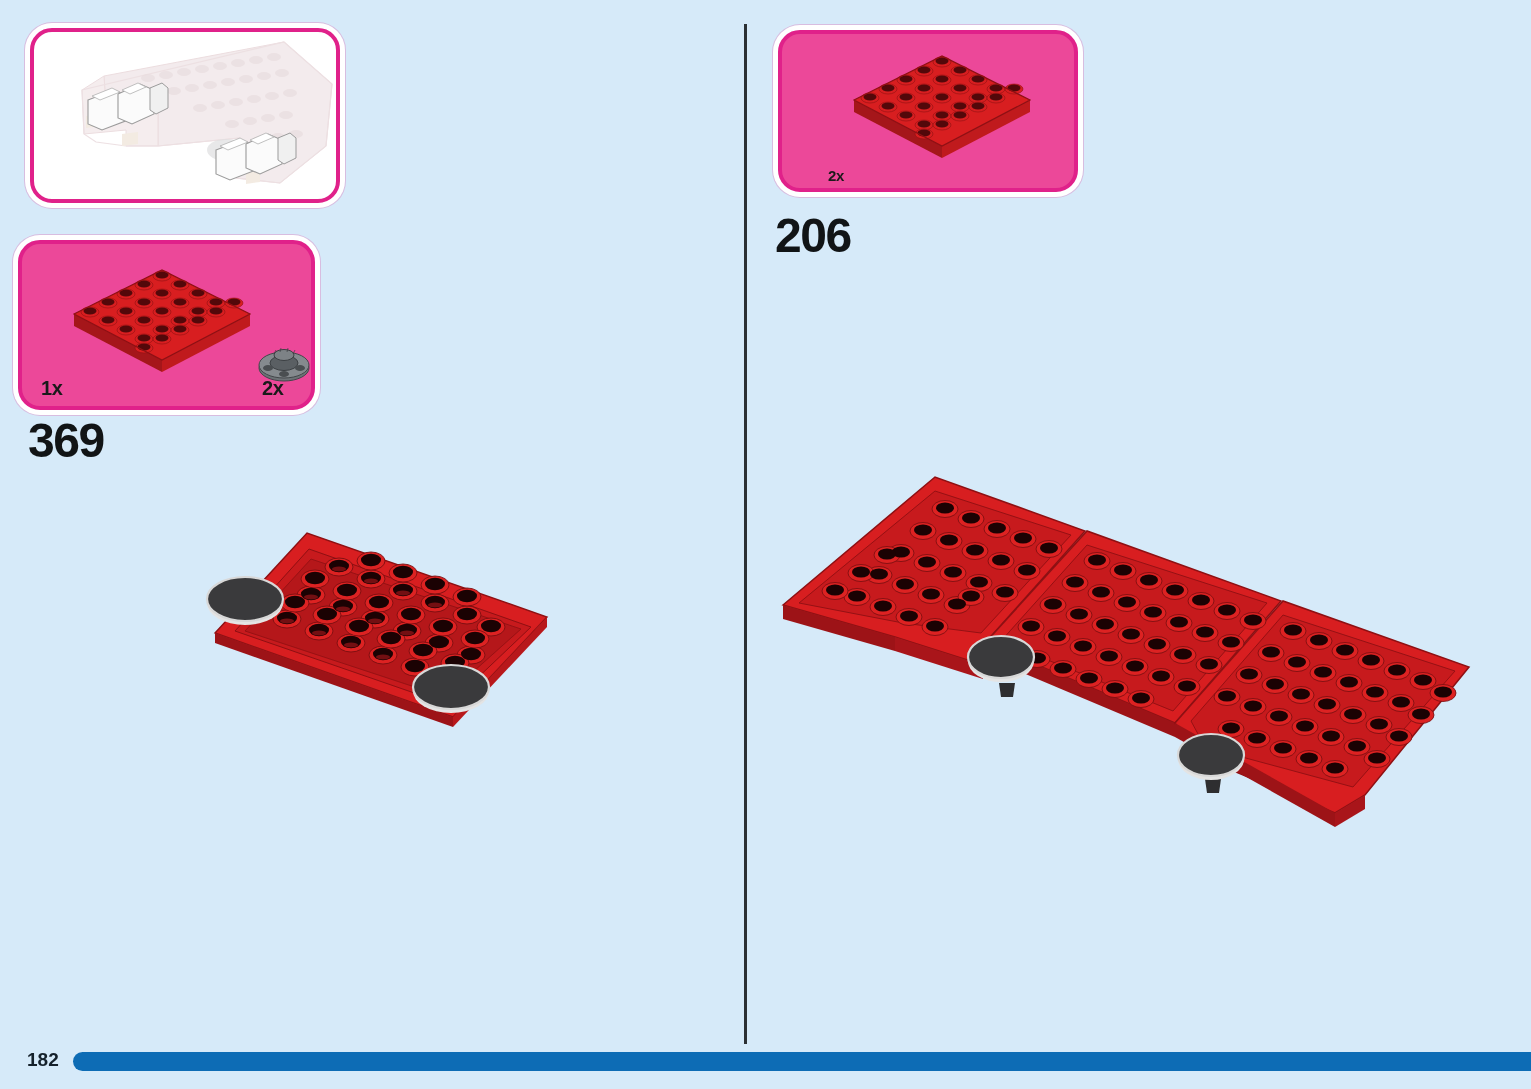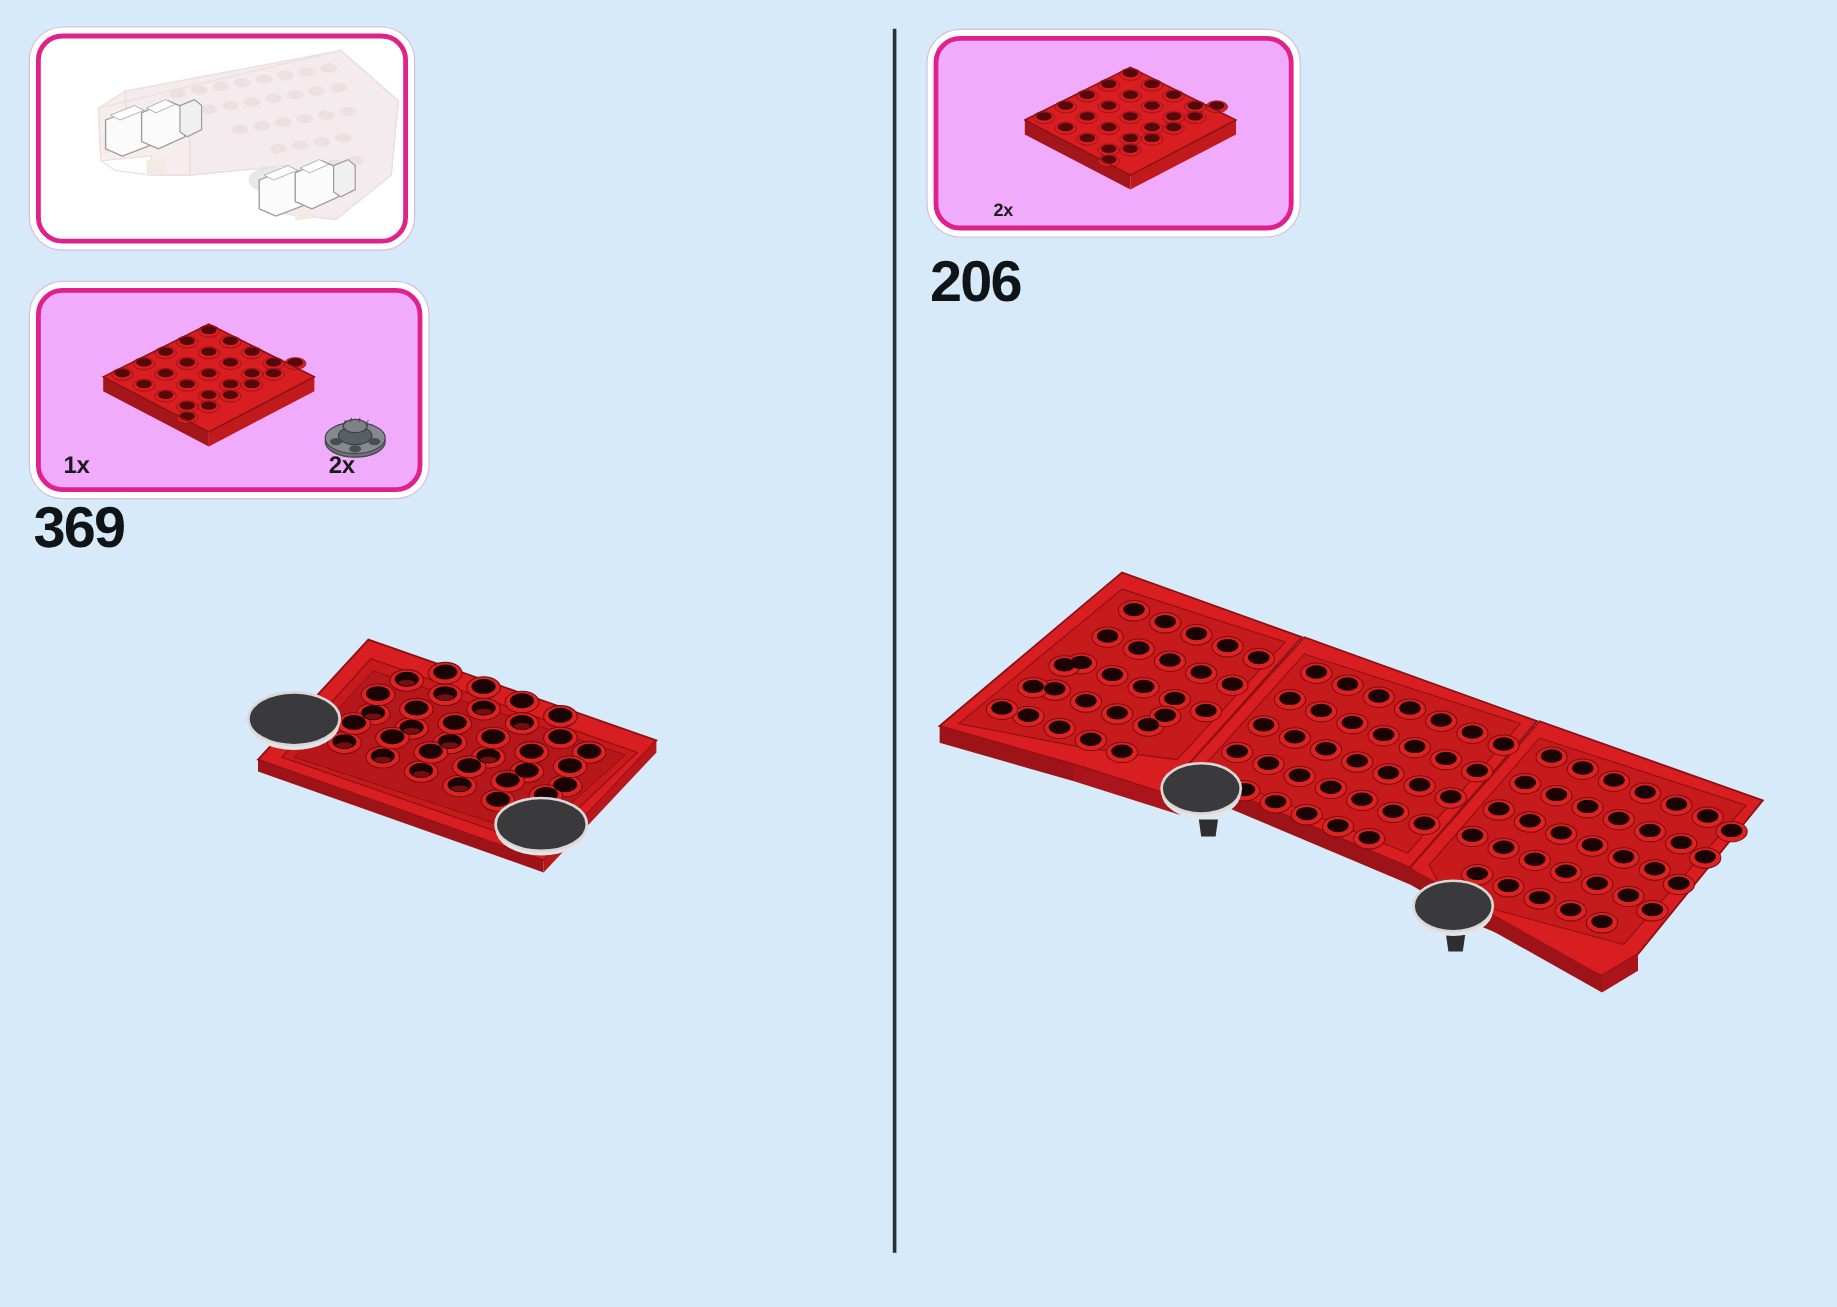--- a/index.html
+++ b/index.html
@@ -16,21 +16,21 @@
     position: absolute; left: 744px; top: 24px;
     width: 3px; height: 1020px;
     background: #2b3034;
   }
 
   
   .callout {
     position: absolute;
     border: 4px solid #e0218a;
     border-radius: 22px;
-    background: #f0abfc;
+    background: #ec4899;
     box-shadow: 0 0 0 5px #ffffff, 0 0 0 6px rgba(224,33,138,0.22);
   }
   .callout.hint { background: #ffffff; }
 
   .qty {
     position: absolute;
     font-size: 15px; font-weight: bold; color: #1a1a1a;
     letter-spacing: -0.3px;
   }
   .qty.big { font-size: 20px; }
@@ -133,21 +133,21 @@
       <g>
         <polygon points="176,112 202,102 216,108 216,132 190,142 176,136" fill="#fbfbfb" stroke="#9b9b9b" stroke-width="1.1"></polygon>
         <polygon points="180,108 200,100 208,104 188,112" fill="#ffffff" stroke="#b0b0b0" stroke-width="0.8"></polygon>
         <polygon points="206,106 228,96 242,102 242,126 220,136 206,130" fill="#fbfbfb" stroke="#9b9b9b" stroke-width="1.1"></polygon>
         <polygon points="210,102 226,95 234,99 218,106" fill="#ffffff" stroke="#b0b0b0" stroke-width="0.8"></polygon>
         <polygon points="238,100 250,95 256,100 256,120 244,126 238,122" fill="#f0f0f0" stroke="#9b9b9b" stroke-width="1"></polygon>
       </g>
     </svg>
   </div>
 
-  <div class="callout" style="left:30px; top:240px; width:322px; height:170px;">
+  <div class="callout" style="left:18px; top:240px; width:297px; height:170px;">
 
     <svg class="art" style="left:12px; top:12px;" width="220" height="120" viewBox="0 0 220 120">
 
       <polygon points="40,58 128,14 216,58 128,104" fill="#d81e20"></polygon>
       <polygon points="40,58 128,104 128,116 40,70" fill="#a5161a"></polygon>
       <polygon points="128,104 216,58 216,70 128,116" fill="#c01a1d"></polygon>
 
       <g>
 
         <g fill="#d81e20" stroke="#8e1013" stroke-width="0.6">
@@ -644,14 +644,20 @@
       <ellipse cx="226" cy="196" rx="33" ry="21" fill="#e4e4e4"></ellipse>
       <ellipse cx="226" cy="192" rx="33" ry="21" fill="#3a3a3c" stroke="#d8d8d8" stroke-width="2.2"></ellipse>
     </g>
     <g>
       <polygon points="430,314 446,314 444,328 432,328" fill="#2e2e30"></polygon>
       <ellipse cx="436" cy="294" rx="33" ry="21" fill="#e4e4e4"></ellipse>
       <ellipse cx="436" cy="290" rx="33" ry="21" fill="#3a3a3c" stroke="#d8d8d8" stroke-width="2.2"></ellipse>
     </g>
   </svg>
 
+  <div class="footer">
+    <span class="pagenum">182</span>
+    <div class="progress-track">
+      <div class="progress-fill" style="width: 100%;"></div>
+    </div>
+  </div>
 
 </div>
 
 </body></html>

